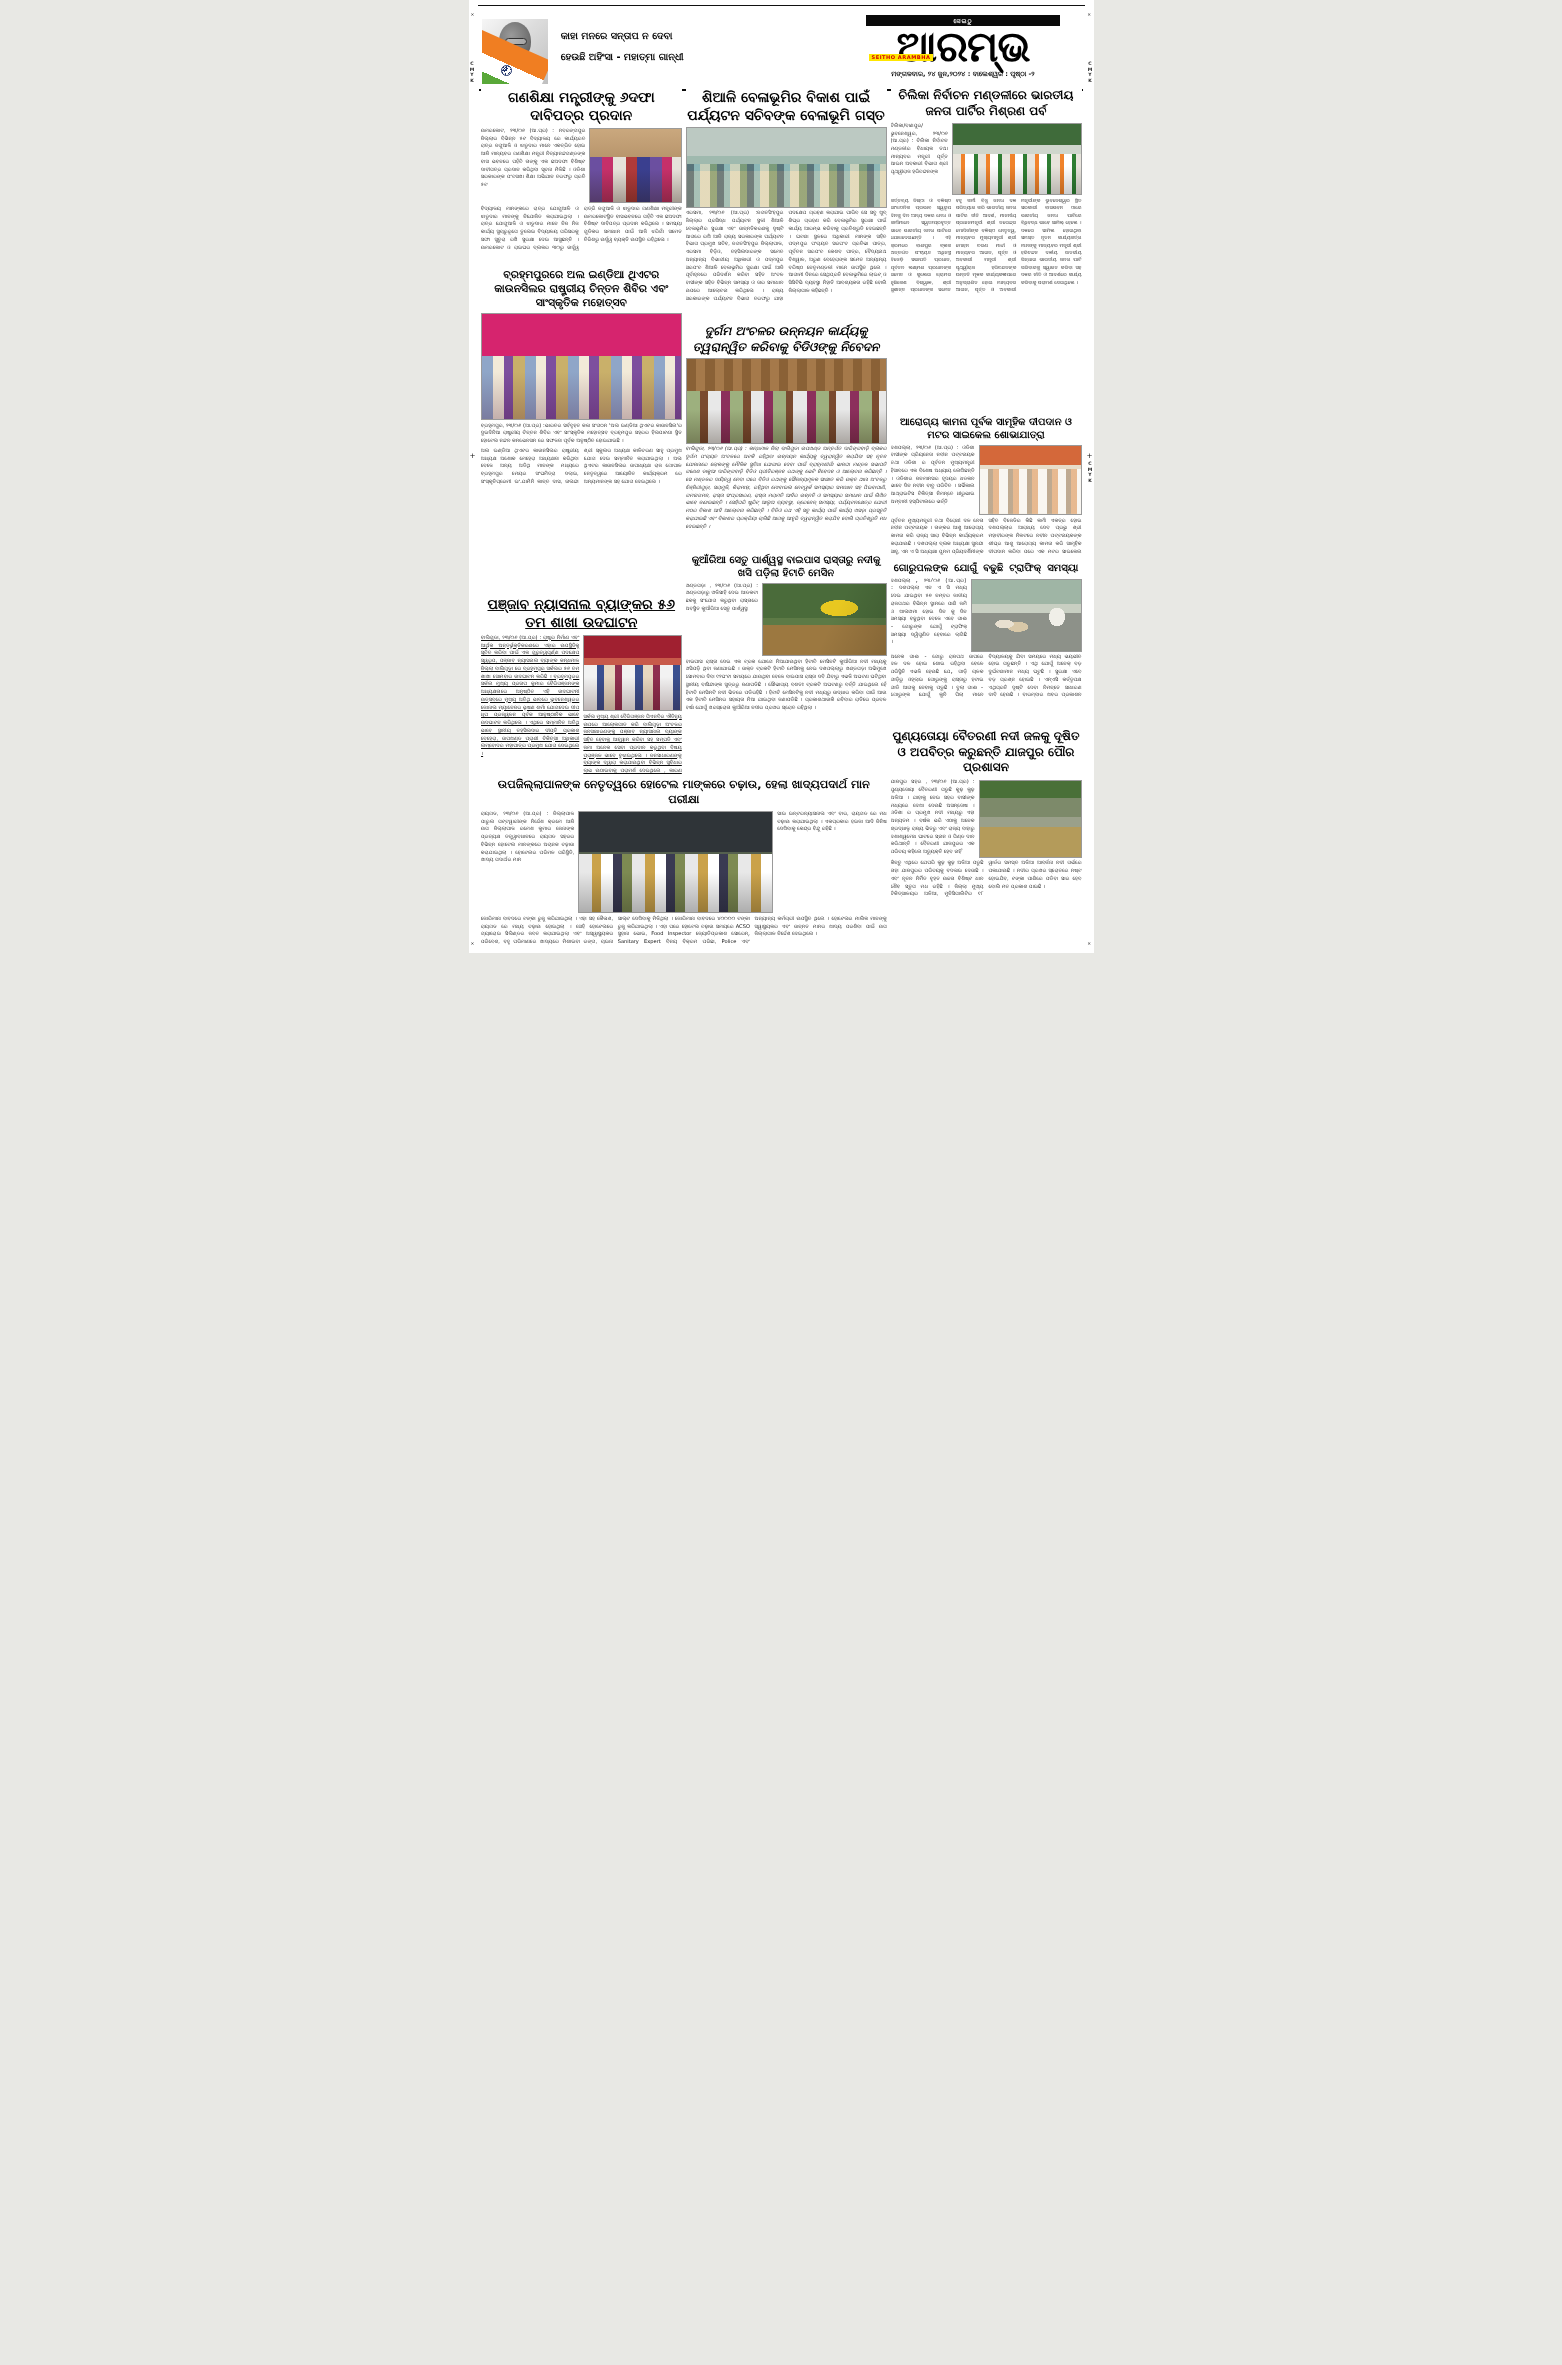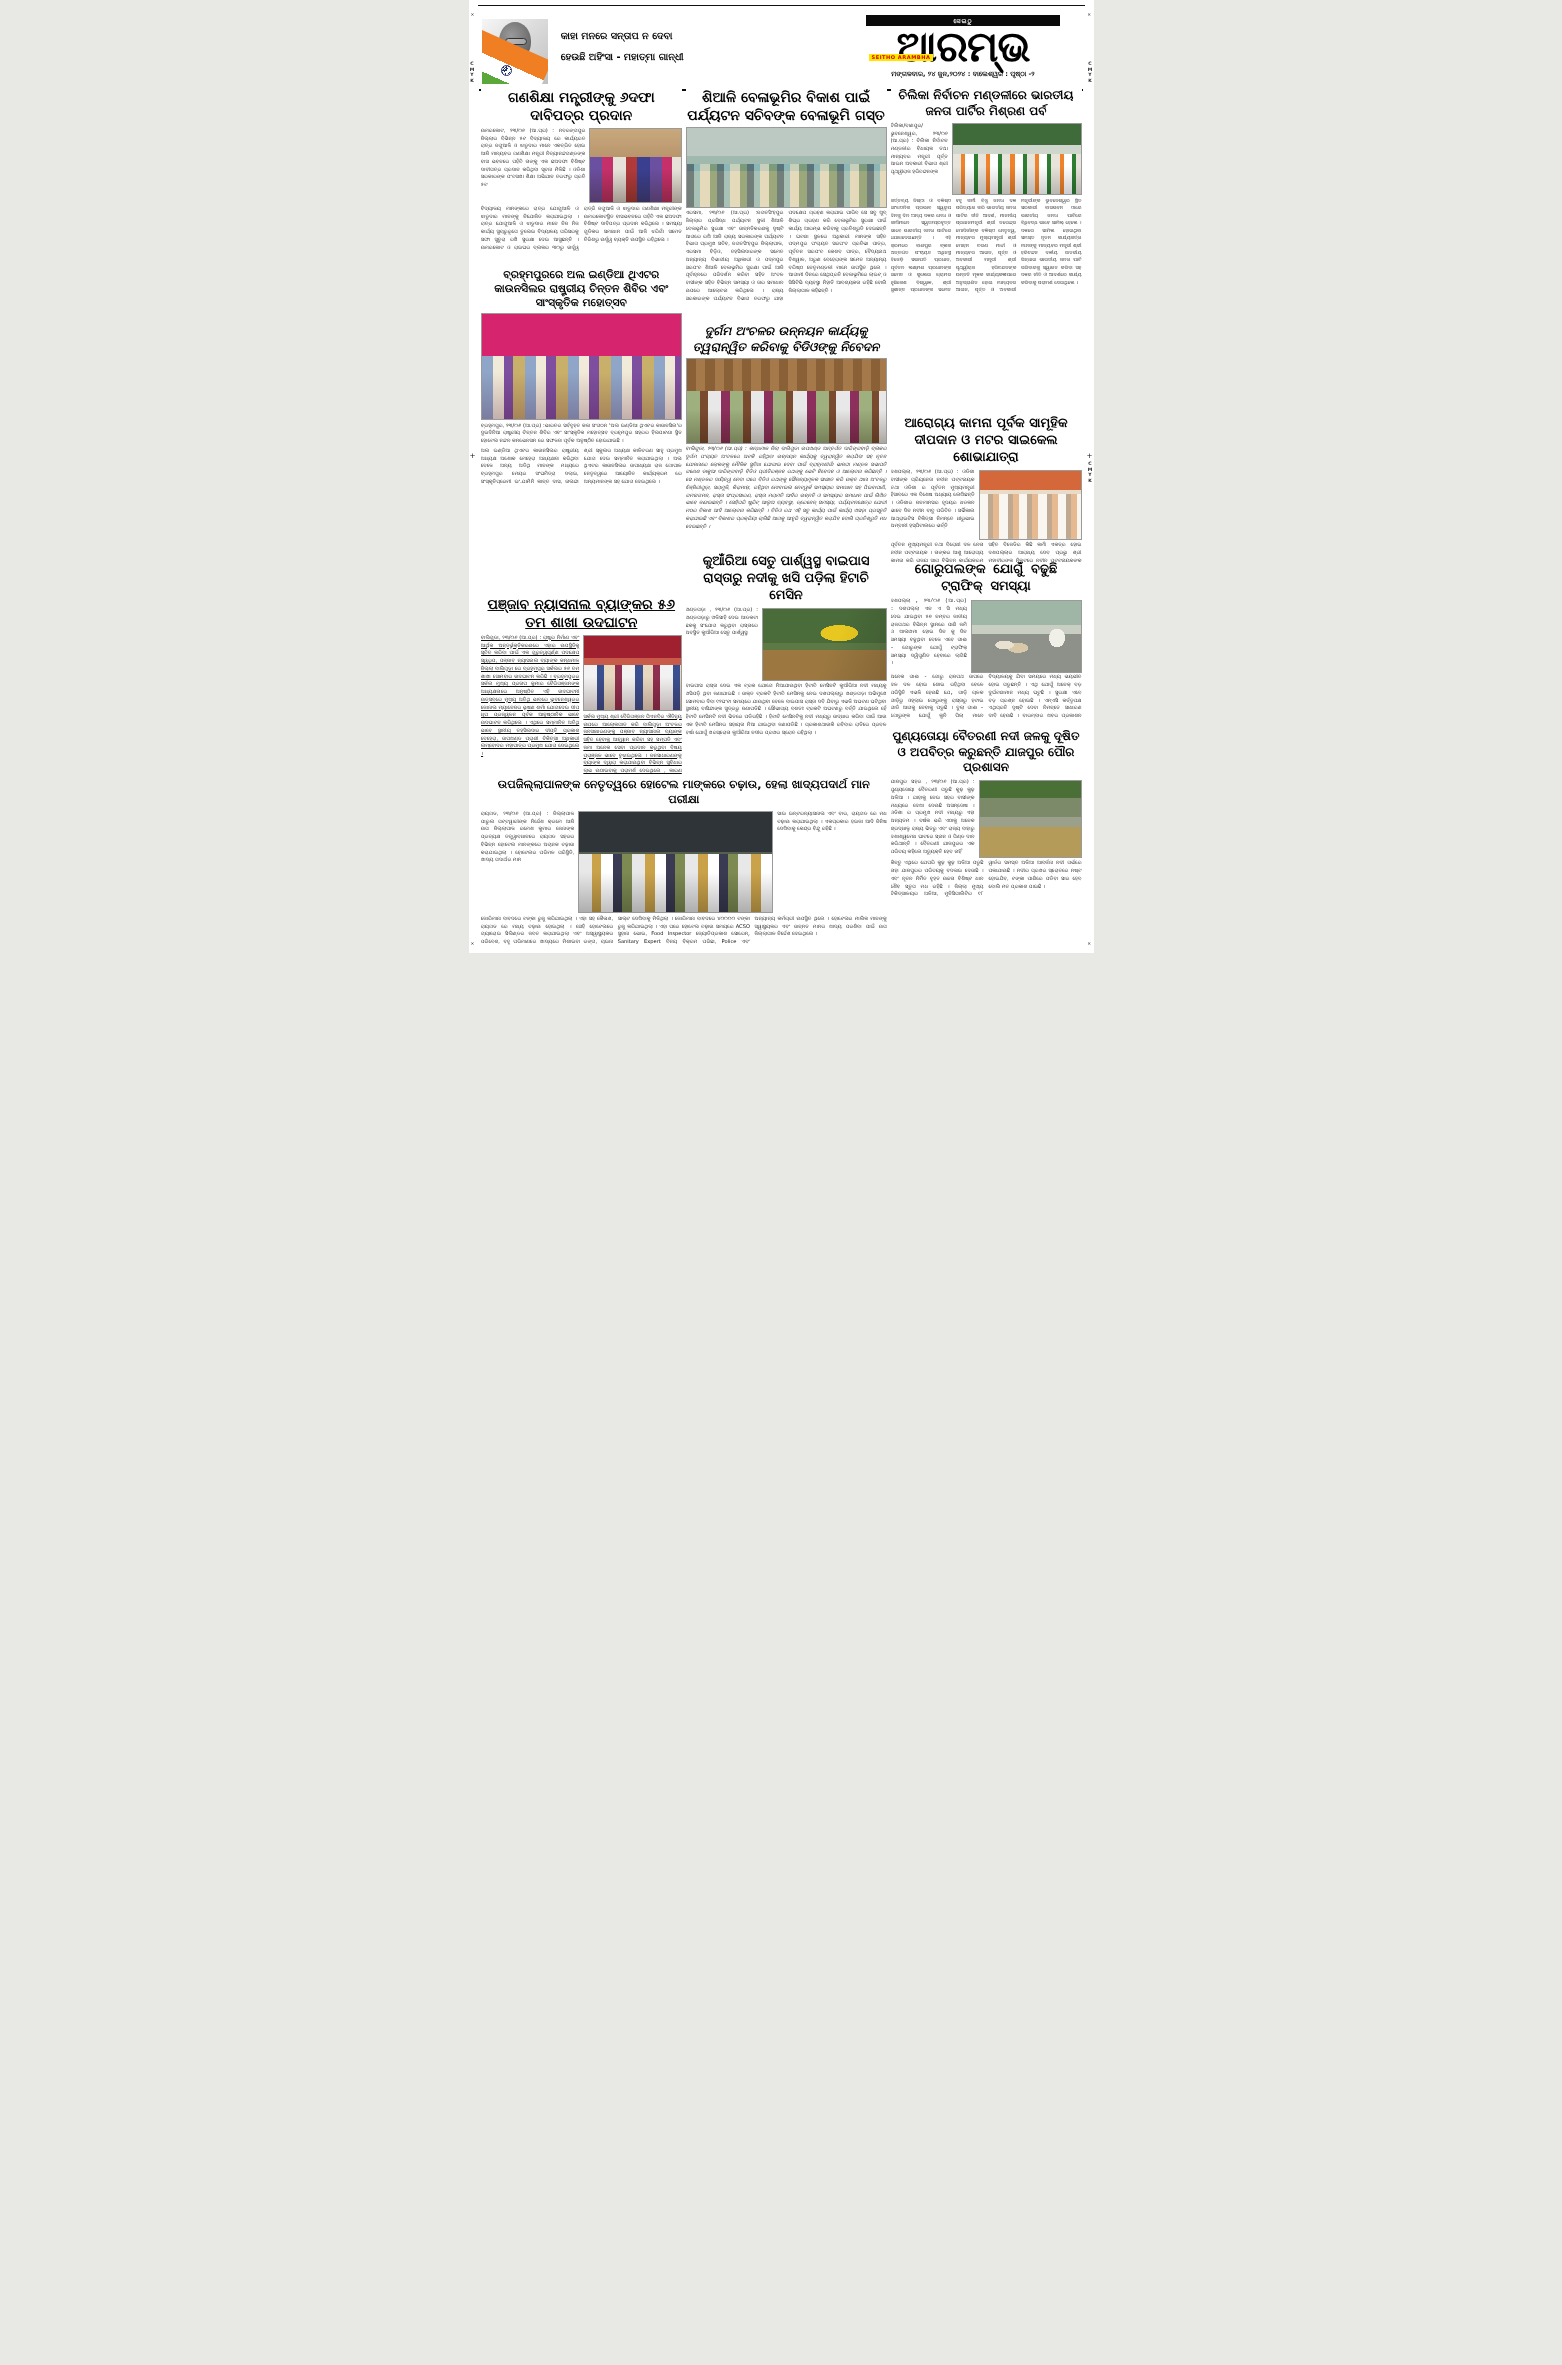--- a/index.html
+++ b/index.html
@@ -24,21 +24,21 @@
   .quote{position:absolute;left:82px;top:14.3px;width:220px;font-weight:700;font-size:9.7px;line-height:2.1;color:#050505;}
   .mast{position:absolute;right:8.2px;top:3.1px;width:223px;text-align:center;}
   .mast .blackbar{margin:0 14.3px;background:#0a0a0a;color:#ffffff;font-size:6.1px;font-weight:700;padding:1.5px 0;letter-spacing:1px;}
   .mast .title{font-size:42px;font-weight:900;line-height:1.02;color:#000;letter-spacing:-1px;}
   .mast .engtag{position:absolute;left:17.4px;bottom:17.4px;background:#ffe600;color:#d40000;
       font-size:5.1px;font-weight:800;padding:0.5px 2.6px;letter-spacing:0.5px;}
   .mast .dateline{font-size:6.7px;font-weight:700;margin-top:1px;}
   
   .art{position:absolute;overflow:hidden;background:#fff;}
   .art h2{margin:0 0 2.6px 0;text-align:center;font-weight:800;line-height:1.3;color:#000;}
-  .f20{font-size:14px}.f19{font-size:12px}.f18{font-size:13px}
+  .f20{font-size:14px}.f19{font-size:12px}.f18{font-size:10px}
   .f21{font-size:10.8px}.f22{font-size:11.3px}
   .body,.lead{font-size:5.1px;line-height:1.52;text-align:justify;color:#111;}
   .cols2{column-count:2;column-gap:5.1px;}
   .cols3{column-count:3;column-gap:4.6px;}
   .row{display:flex;gap:4.1px;align-items:stretch;}
   .grow{flex:1 1 auto;min-width:0;}
   figure{margin:1.5px 0;padding:0;}
   .photo{width:100%;border:0.5px solid #9a9a9a;box-sizing:border-box;}
   
   .ph-gana{height:77px;background:

